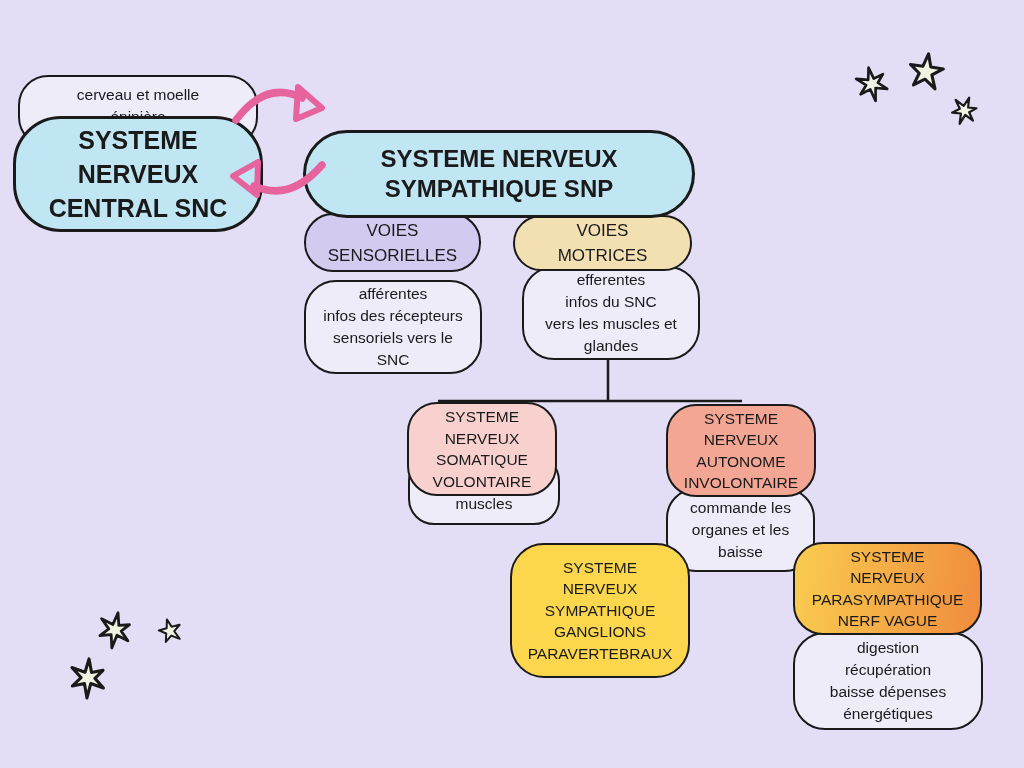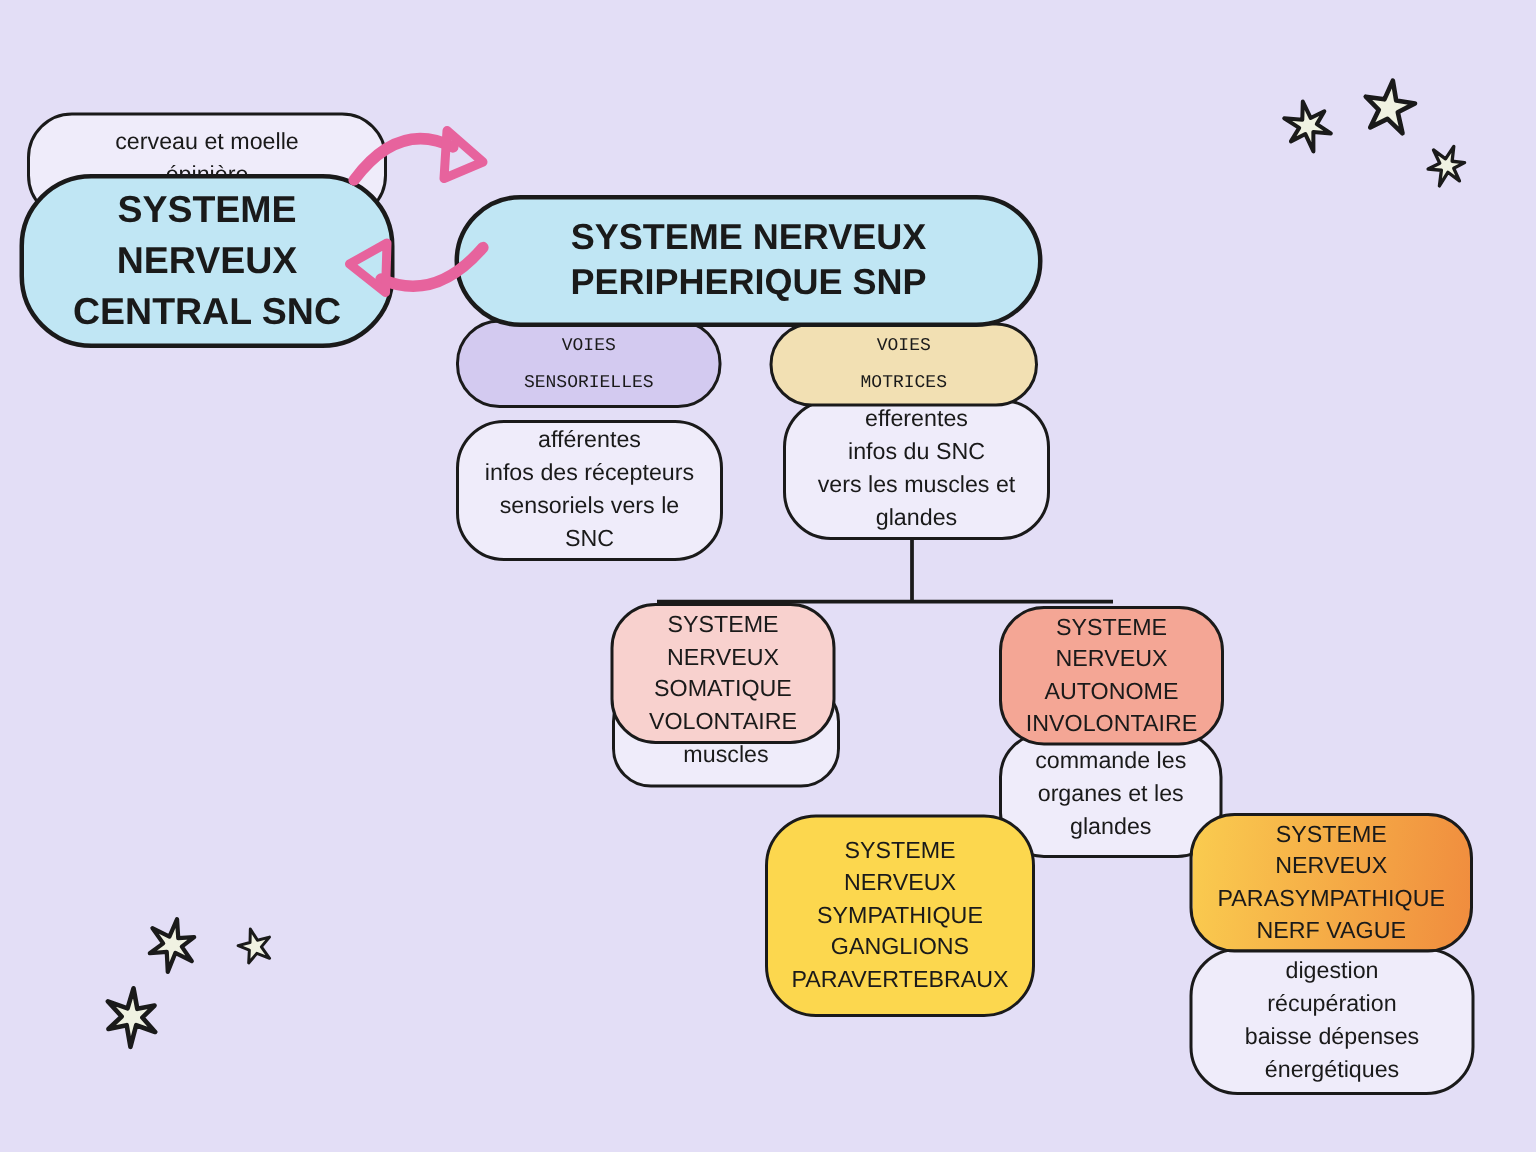--- a/index.html
+++ b/index.html
@@ -9,21 +9,21 @@
   svg.layer{position:absolute;left:0;top:0;width:1024px;height:768px;pointer-events:none;}
   .box{
     position:absolute;box-sizing:border-box;
     display:flex;align-items:center;justify-content:center;
     text-align:center;white-space:pre-line;
     color:var(--ink);border:2.5px solid var(--ink);
     background:var(--note);
   }
   .note{font-size:15.5px;line-height:22px;}
   .t-node{font-size:15.5px;line-height:21.5px;}
-  .t-head{font-size:12px;line-height:25px;font-family:Liberation Mono, monospace;}
+  .t-head{font-size:17px;line-height:25px;}
   .t-big{font-size:25px;font-weight:bold;line-height:34px;border-width:3px;}
   .t-big2{font-size:24px;font-weight:bold;line-height:30px;border-width:3px;}
   .blue{background:var(--blue);}
   .purple{background:var(--purple);}
   .tan{background:var(--tan);}
   .pink{background:var(--pink);}
   .salmon{background:var(--salmon);}
   .yellow{background:var(--yellow);}
   .orangegrad{background:linear-gradient(97deg,var(--orange1) 0%,var(--orange2) 100%);}
   .star{position:absolute;overflow:visible;}
@@ -81,36 +81,36 @@
 vers les muscles et
 glandes</div>
 
   <div class="box t-head purple" style="left:304px;top:213px;width:177px;height:59px;border-radius:29px">VOIES
 SENSORIELLES</div>
 
   <div class="box t-head tan" style="left:513px;top:215px;width:179px;height:56px;border-radius:28px">VOIES
 MOTRICES</div>
 
   <div class="box t-big2 blue" style="left:303px;top:130px;width:392px;height:88px;border-radius:44px">SYSTEME NERVEUX
-PERIPHERIQUE SNP</div>
+SYMPATHIQUE SNP</div>
 
   <div class="box t-big blue" style="left:13px;top:116px;width:250px;height:116px;border-radius:48px">SYSTEME
 NERVEUX
 CENTRAL SNC</div>
 
   <div class="box note" style="left:408px;top:455px;width:152px;height:70px;border-radius:26px;align-items:flex-end;padding-bottom:8px;border-width:2px">muscles</div>
 
   <div class="box t-node pink" style="left:407px;top:402px;width:150px;height:94px;border-radius:30px">SYSTEME
 NERVEUX
 SOMATIQUE
 VOLONTAIRE</div>
 
   <div class="box note" style="left:666px;top:488px;width:149px;height:84px;border-radius:30px;border-width:2px">commande les
 organes et les
-glandes</div>
+baisse</div>
 
   <div class="box t-node salmon" style="left:666px;top:404px;width:150px;height:93px;border-radius:30px">SYSTEME
 NERVEUX
 AUTONOME
 INVOLONTAIRE</div>
 
 
   <div class="box t-node yellow" style="left:510px;top:543px;width:180px;height:135px;border-radius:34px">SYSTEME
 NERVEUX
 SYMPATHIQUE

